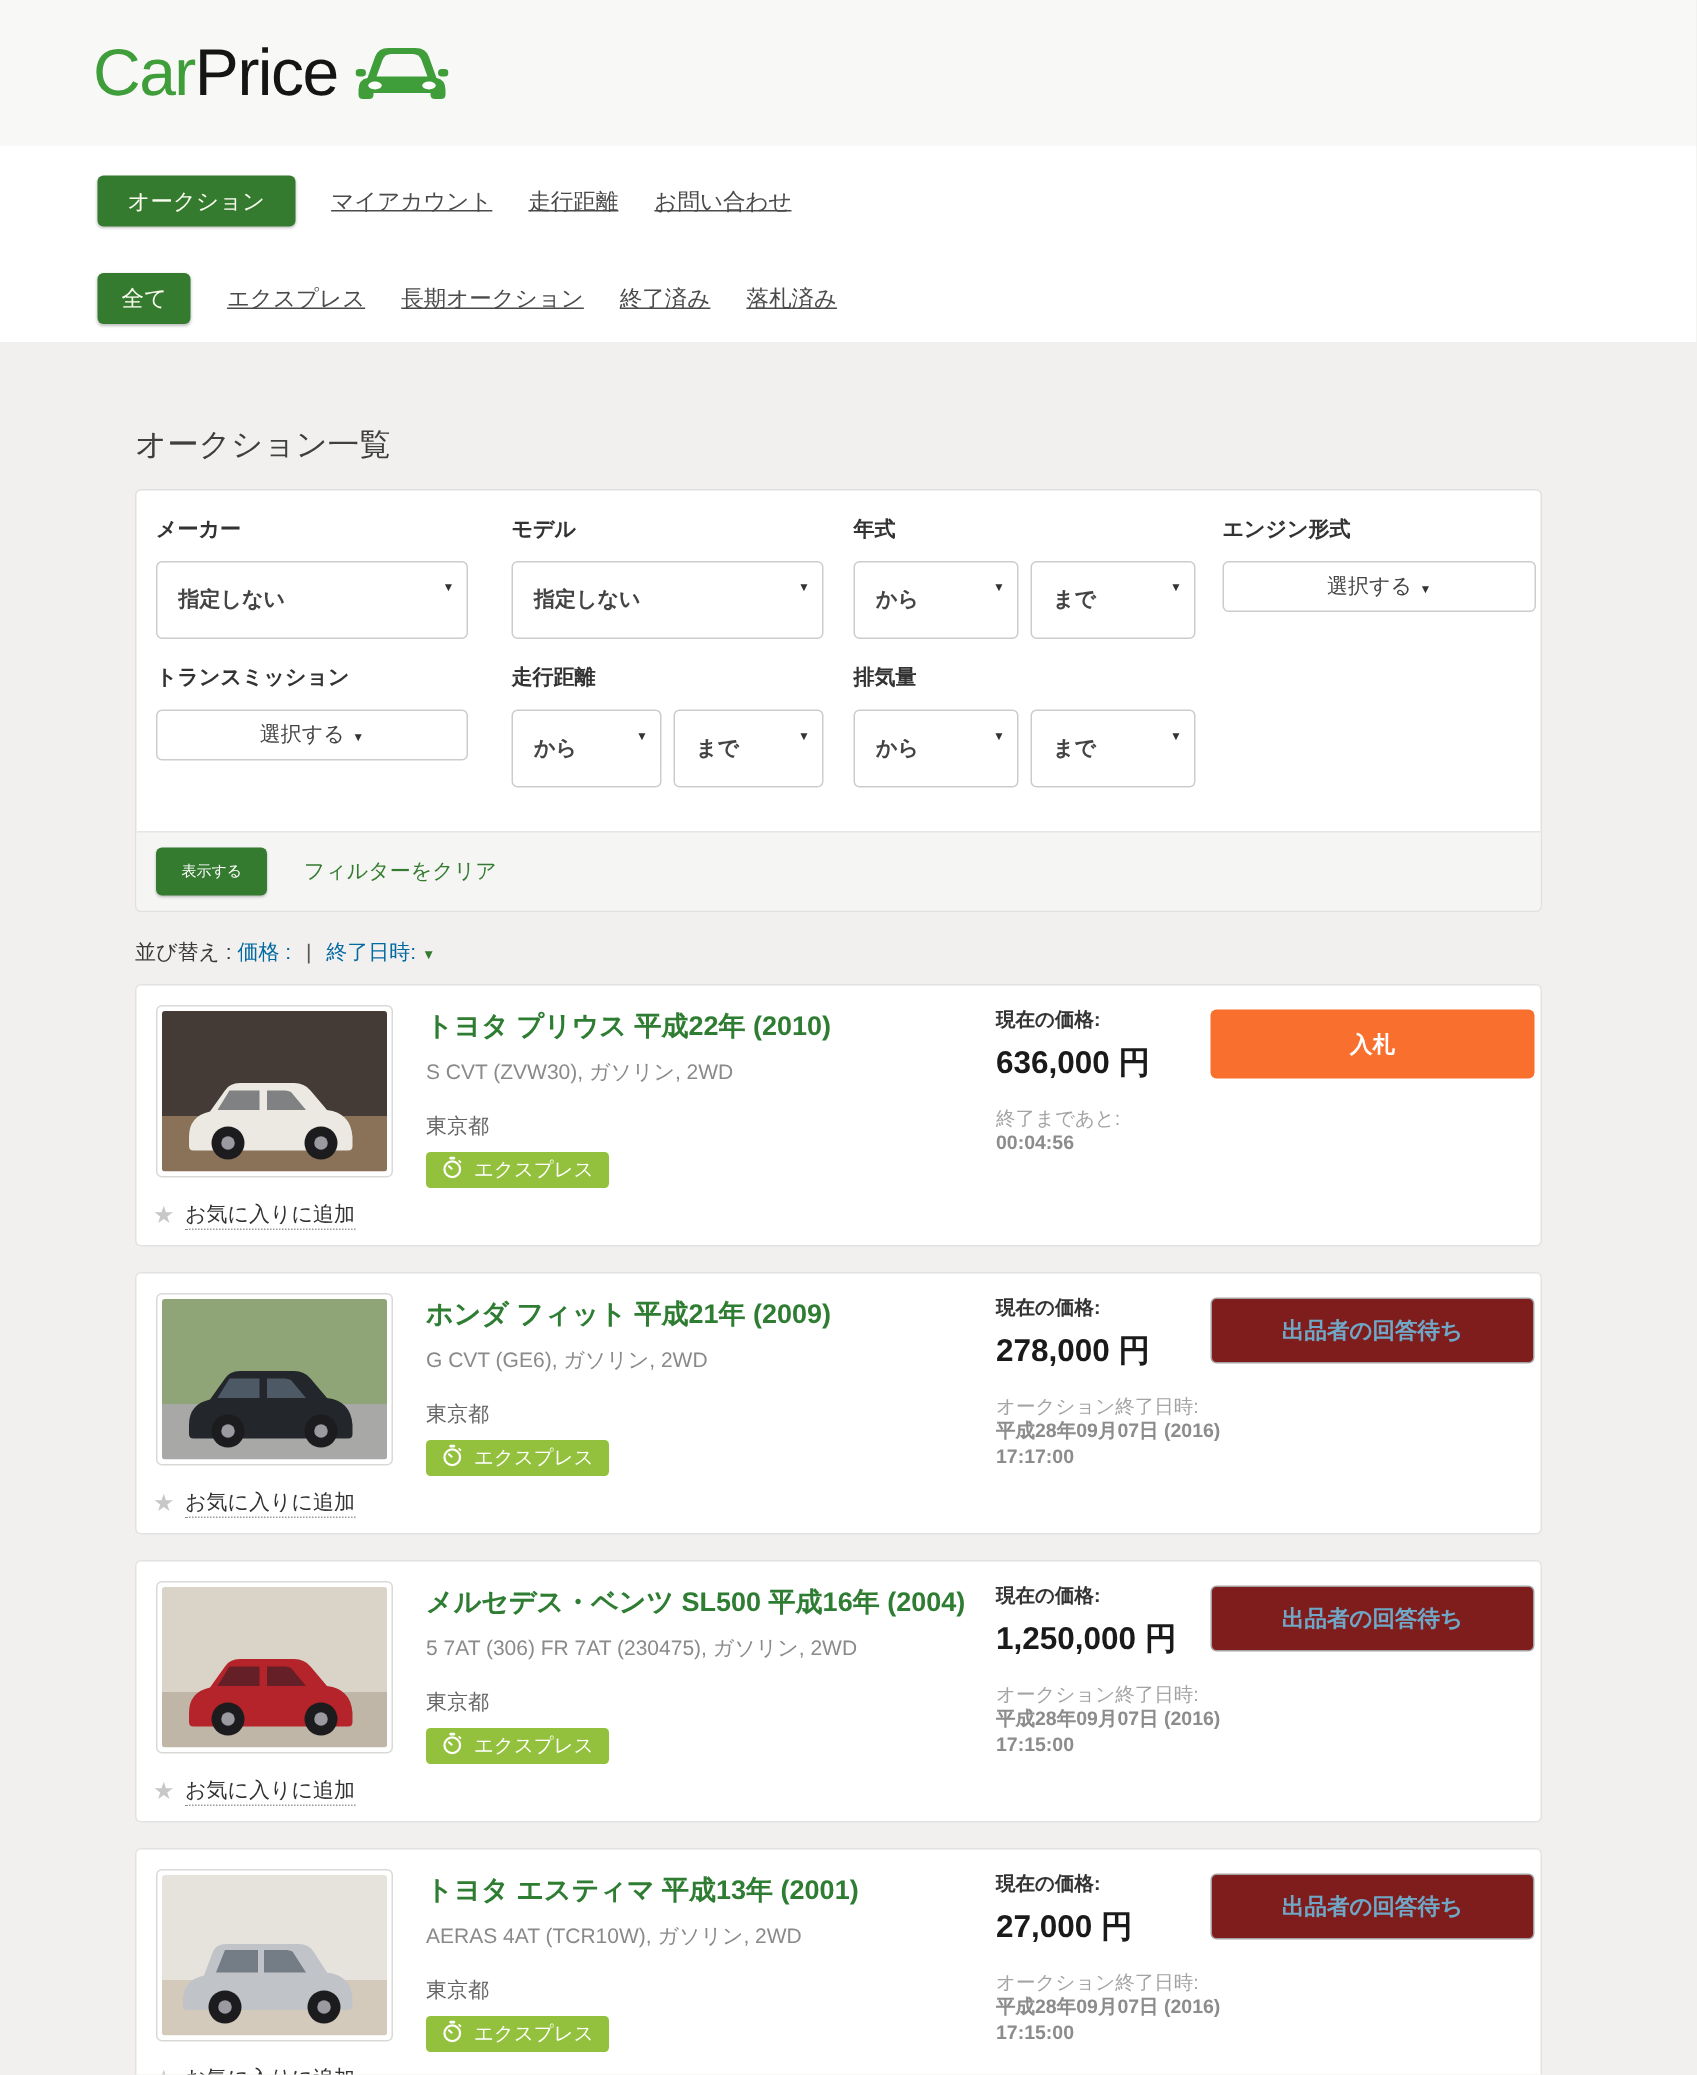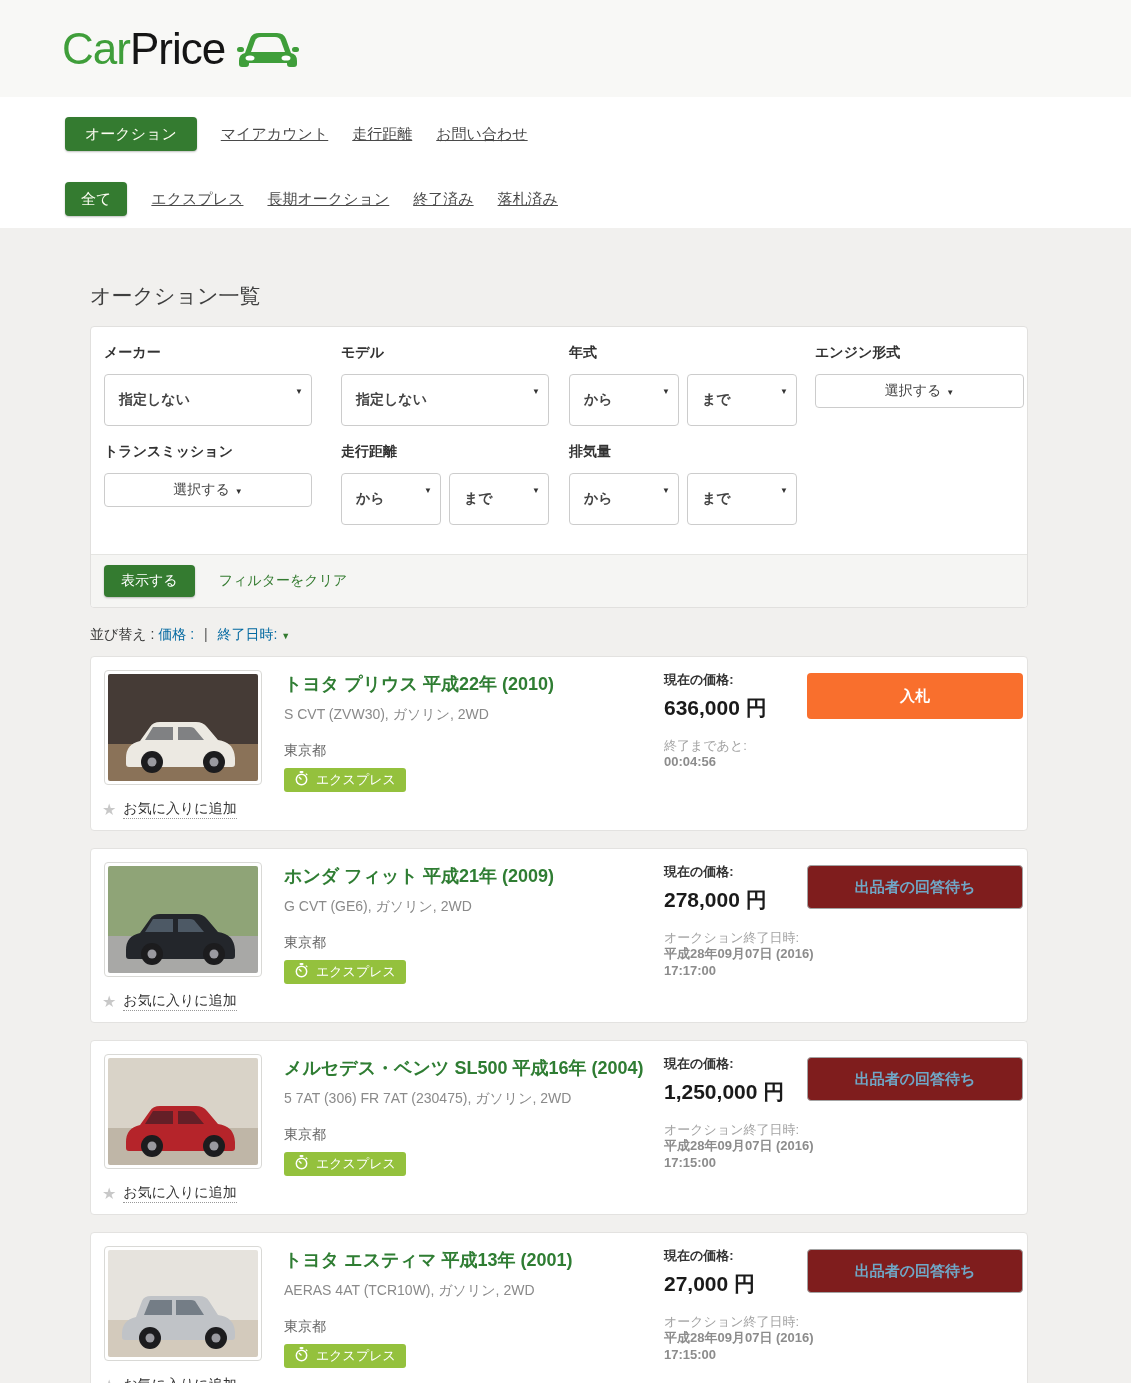--- a/index.html
+++ b/index.html
@@ -38,21 +38,21 @@
             display:flex; align-items:center; padding:0 22px 0 14px; font-size:14px; color:#444; cursor:pointer;font-weight:bold; }
   .select .caret { position:absolute; right:8px; top:12px; font-size:8px; color:#333; }
   .select.half { width:110px; }
   .select.full { width:100%; }
   .btn-chooser { width:100%; height:34px; border:1px solid #ccc; border-radius:4px; background:#fff;
                  font-size:14px; color:#444; cursor:pointer; }
   .btn-chooser .caret2 { font-size:8px; color:#333; margin-left:5px; }
   .filter-footer { margin-top:29px; background:#f5f5f3; border-top:1px solid #e5e5e2;
                    padding:10px 13px; display:flex; align-items:center; }
   .btn-show { background:#347b30; color:#fff; border:none; border-radius:4px; height:32px;
-              padding:0 17px; font-size:14px; cursor:pointer; box-shadow:0 1px 2px rgba(0,0,0,.25); }
+              padding:0 17px; font-size:10px; cursor:pointer; box-shadow:0 1px 2px rgba(0,0,0,.25); }
   .link-clear { color:#347b30; font-size:14px; margin-left:24px; cursor:pointer; }
 
   .sortbar { margin-top:18px; margin-bottom:12px; font-size:14px; color:#3a3a3a; }
   .sortlink { color:#0369a1; cursor:pointer; }
   .sortsep { color:#555; margin:0 6px; }
   .sortcaret { color:#347b30; font-size:9px; }
 
   
   .card { position:relative; width:938px; height:175px; background:#fff; border:1px solid #e3e2e0;
           border-radius:4px; margin-bottom:17px; }

